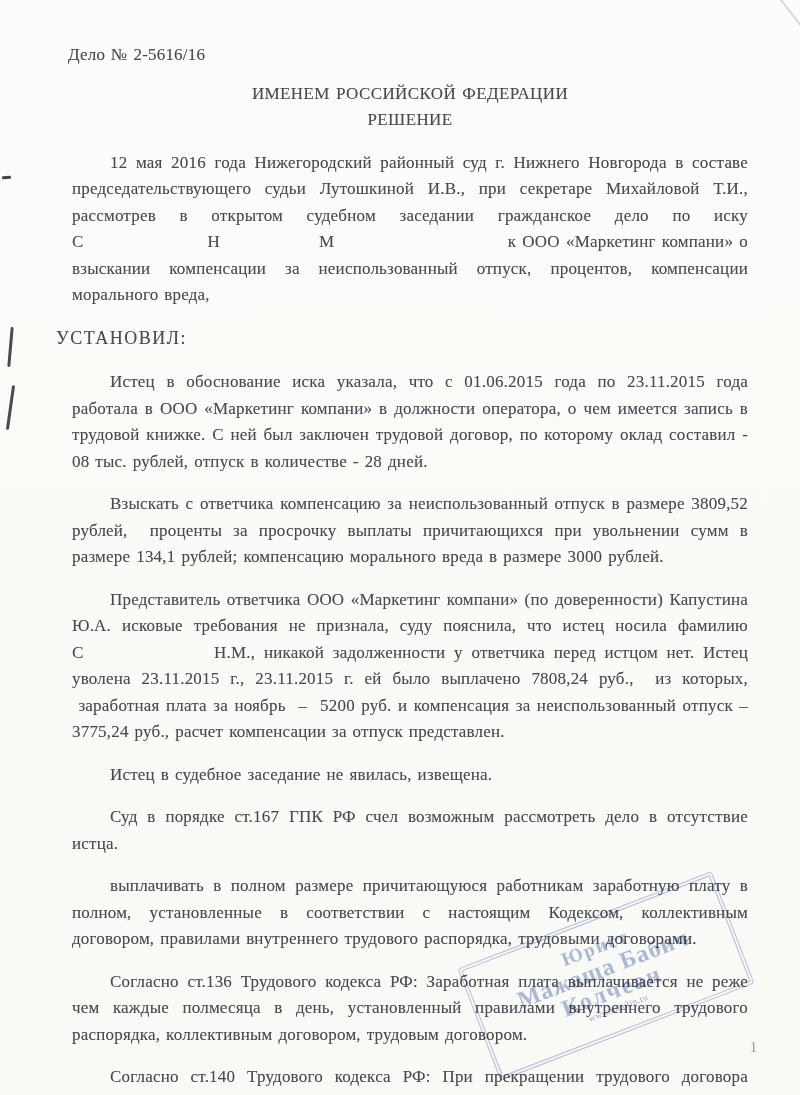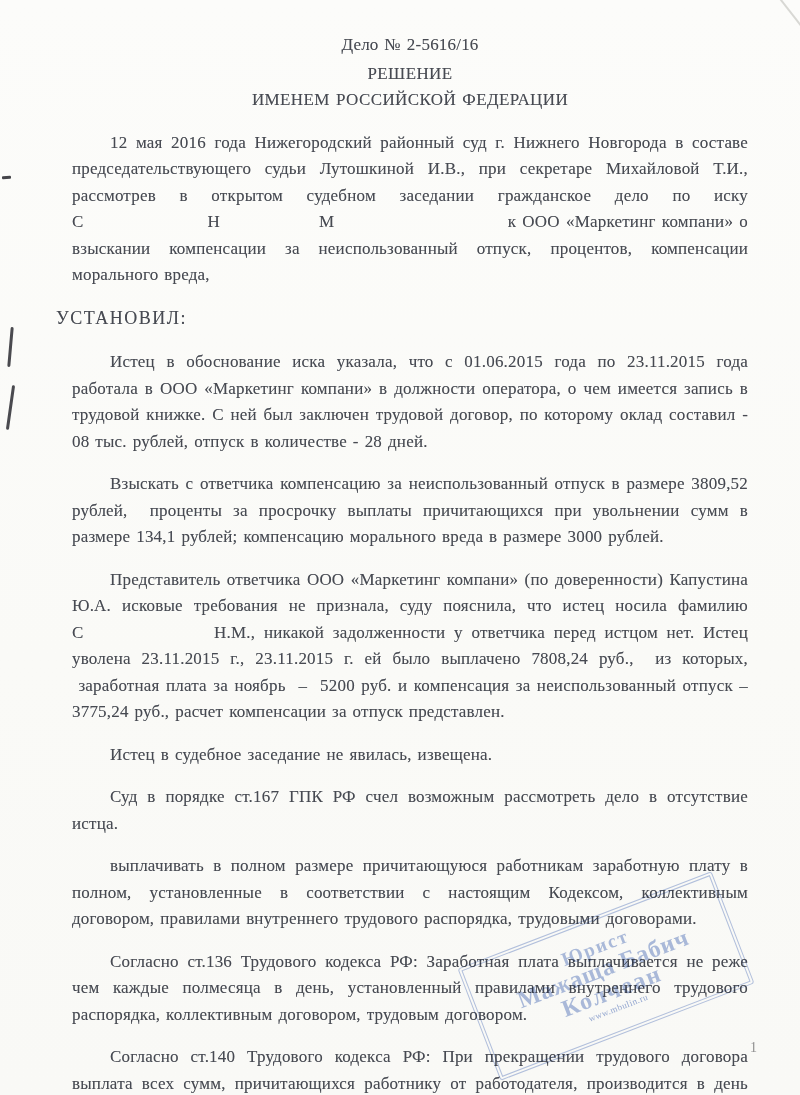--- a/index.html
+++ b/index.html
@@ -11,21 +11,21 @@
     font-family:"Liberation Serif","DejaVu Serif",serif;
     color:#474a52;
     overflow:hidden;
   }
   .content {
     position:absolute; left:56px; top:30px; width:708px;
     font-size:17px; line-height:26.5px;
     word-spacing:1.5px; letter-spacing:0.2px;
     text-shadow:0 0 0.5px rgba(70,74,84,0.35);
   }
-  .case-number { margin:2px; text-align:center; }
+  .case-number { margin:12px; text-align:left; }
   .doc-title { margin:0 0 16px 0; text-align:center; letter-spacing:0.4px; }
   .doc-title div { white-space:nowrap; }
   p.para {
     margin:16px; text-align:justify; text-indent:38px;
   }
   p.center-heading {
     margin:12px 0 18px 0; text-align:left; text-indent:0;
     font-size:18px; letter-spacing:1.5px;
   }
   
@@ -73,22 +73,22 @@
 
   <div class="corner-artifact"></div>
 
   <div class="margin-dash"></div>
   <div class="margin-stroke-1"></div>
   <div class="margin-stroke-2"></div>
 
   <div class="content">
     <p class="case-number">Дело № 2-5616/16</p>
     <div class="doc-title">
+      <div>ИМЕНЕМ РОССИЙСКОЙ ФЕДЕРАЦИИ</div>
       <div>РЕШЕНИЕ</div>
-      <div>ИМЕНЕМ РОССИЙСКОЙ ФЕДЕРАЦИИ</div>
     </div>
 
     <p class="para">12 мая 2016 года Нижегородский районный суд г. Нижнего Новгорода в составе председательствующего судьи Лутошкиной И.В., при секретаре Михайловой Т.И., рассмотрев в открытом судебном заседании гражданское дело по иску С&nbsp;&nbsp;&nbsp;&nbsp;&nbsp;&nbsp;&nbsp;&nbsp;&nbsp;&nbsp;&nbsp;&nbsp;&nbsp;&nbsp;&nbsp;&nbsp;&nbsp;&nbsp;&nbsp;&nbsp;Н&nbsp;&nbsp;&nbsp;&nbsp;&nbsp;&nbsp;&nbsp;&nbsp;&nbsp;&nbsp;&nbsp;&nbsp;&nbsp;&nbsp;&nbsp;&nbsp;М&nbsp;&nbsp;&nbsp;&nbsp;&nbsp;&nbsp;&nbsp;&nbsp;&nbsp;&nbsp;&nbsp;&nbsp;&nbsp;&nbsp;&nbsp;&nbsp;&nbsp;&nbsp;&nbsp;&nbsp;&nbsp;&nbsp;&nbsp;&nbsp;&nbsp;&nbsp;&nbsp;&nbsp;к ООО «Маркетинг компани» о взыскании компенсации за неиспользованный отпуск, процентов, компенсации морального вреда,</p>
     <p class="center-heading">УСТАНОВИЛ:</p>
     <p class="para">Истец в обоснование иска указала, что с 01.06.2015 года по 23.11.2015 года работала в ООО «Маркетинг компани» в должности оператора, о чем имеется запись в трудовой книжке. С ней был заключен трудовой договор, по которому оклад составил - 08 тыс. рублей, отпуск в количестве - 28 дней.</p>
     <p class="para">Взыскать с ответчика компенсацию за неиспользованный отпуск в размере 3809,52 рублей, &nbsp;проценты за просрочку выплаты причитающихся при увольнении сумм в размере 134,1 рублей; компенсацию морального вреда в размере 3000 рублей.</p>
     <p class="para">Представитель ответчика ООО «Маркетинг компани» (по доверенности) Капустина Ю.А. исковые требования не признала, суду пояснила, что истец носила фамилию С&nbsp;&nbsp;&nbsp;&nbsp;&nbsp;&nbsp;&nbsp;&nbsp;&nbsp;&nbsp;&nbsp;&nbsp;&nbsp;&nbsp;&nbsp;Н.М., никакой задолженности у ответчика перед истцом нет. Истец уволена 23.11.2015 г., 23.11.2015 г. ей было выплачено 7808,24 руб., &nbsp;из которых, &nbsp;заработная плата за ноябрь &nbsp;– &nbsp;5200 руб. и компенсация за неиспользованный отпуск – 3775,24 руб., расчет компенсации за отпуск представлен.</p>
     <p class="para">Истец в судебное заседание не явилась, извещена.</p>
     <p class="para">Суд в порядке ст.167 ГПК РФ счел возможным рассмотреть дело в отсутствие истца.</p>
     <p class="para">выплачивать в полном размере причитающуюся работникам заработную плату в полном, установленные в соответствии с настоящим Кодексом, коллективным договором, правилами внутреннего трудового распорядка, трудовыми договорами.</p>

